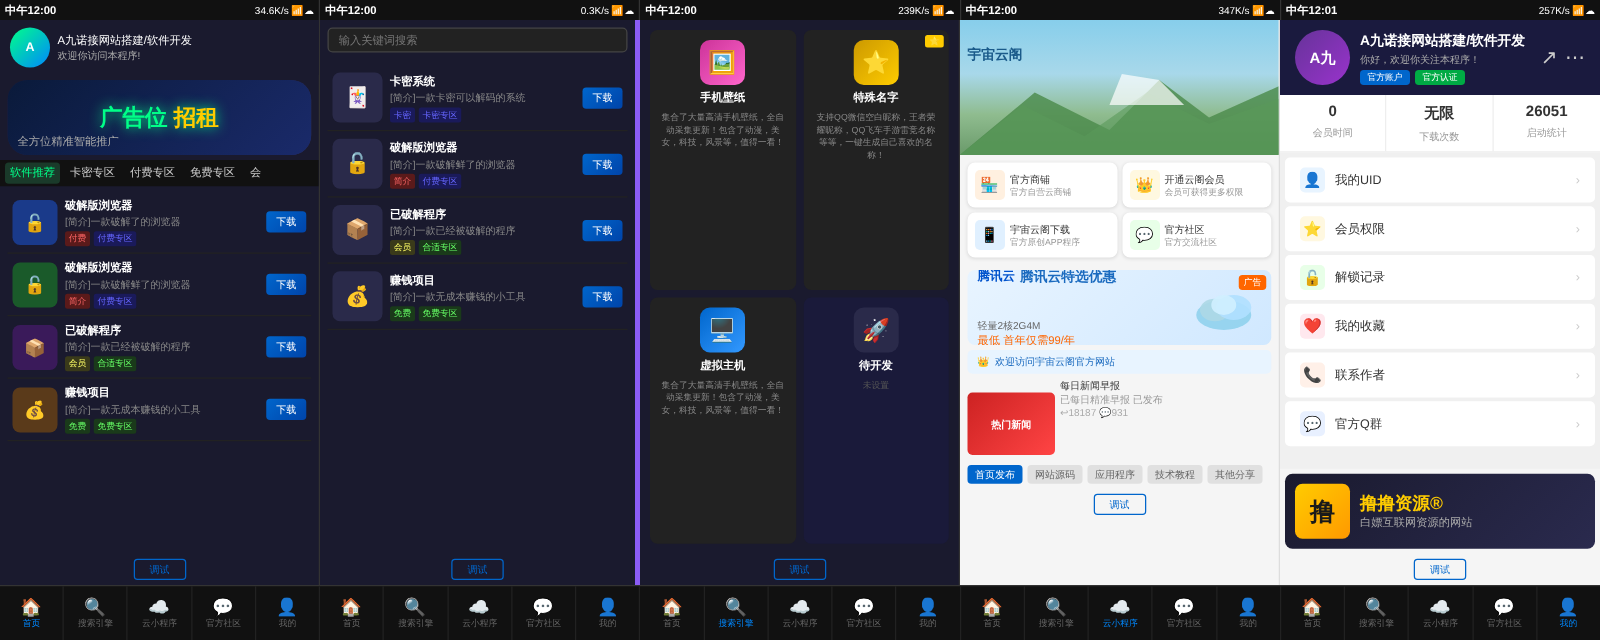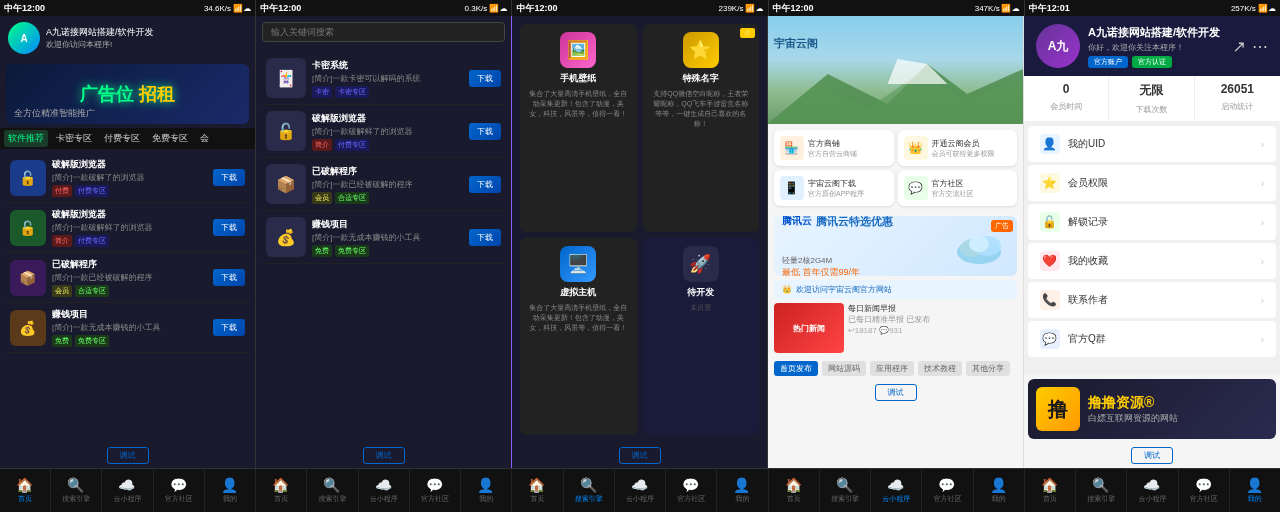--- a/index.html
+++ b/index.html
@@ -68,21 +68,21 @@
       font-size: 10px;
       color: white;
       font-weight: bold;
       flex-shrink: 0;
     }
     .panel1-header-text { color: #fff; font-size: 9px; line-height: 1.4; }
     .panel1-banner {
       margin: 4px 6px;
       height: 60px;
       background: linear-gradient(135deg, #1a1a3e, #2a2a5e);
-      border-radius: 6px;
+      border-radius: 16px;
       display: flex;
       align-items: center;
       justify-content: center;
       position: relative;
       overflow: hidden;
     }
     .banner-text {
       color: #00ff88;
       font-size: 18px;
       font-weight: bold;
@@ -174,21 +174,21 @@
       font-size: 8px;
       cursor: pointer;
     }
 
     
     .panel2 {
       width: 256px;
       background: #1a1a2e;
       display: flex;
       flex-direction: column;
-      border-right: 1px solid #8b5cf6;
+      border-right: 4px solid #8b5cf6;
       overflow: hidden;
     }
     .panel2-search {
       padding: 6px;
     }
     .search-input {
       width: 100%;
       background: #222;
       border: 1px solid #444;
       border-radius: 4px;
@@ -450,20 +450,21 @@
       height: 50px;
       background: linear-gradient(135deg, #cc2222, #ff4444);
       border-radius: 4px;
       flex-shrink: 0;
       display: flex;
       align-items: center;
       justify-content: center;
       color: white;
       font-size: 8px;
       font-weight: bold;
+      margin-top: 11px;
     }
     .news-text { flex: 1; font-size: 8px; color: #333; }
     .panel4-bottom-tabs {
       display: flex;
       padding: 4px 6px;
       gap: 4px;
       flex-wrap: wrap;
     }
     .bottom-tab {
       padding: 2px 6px;

